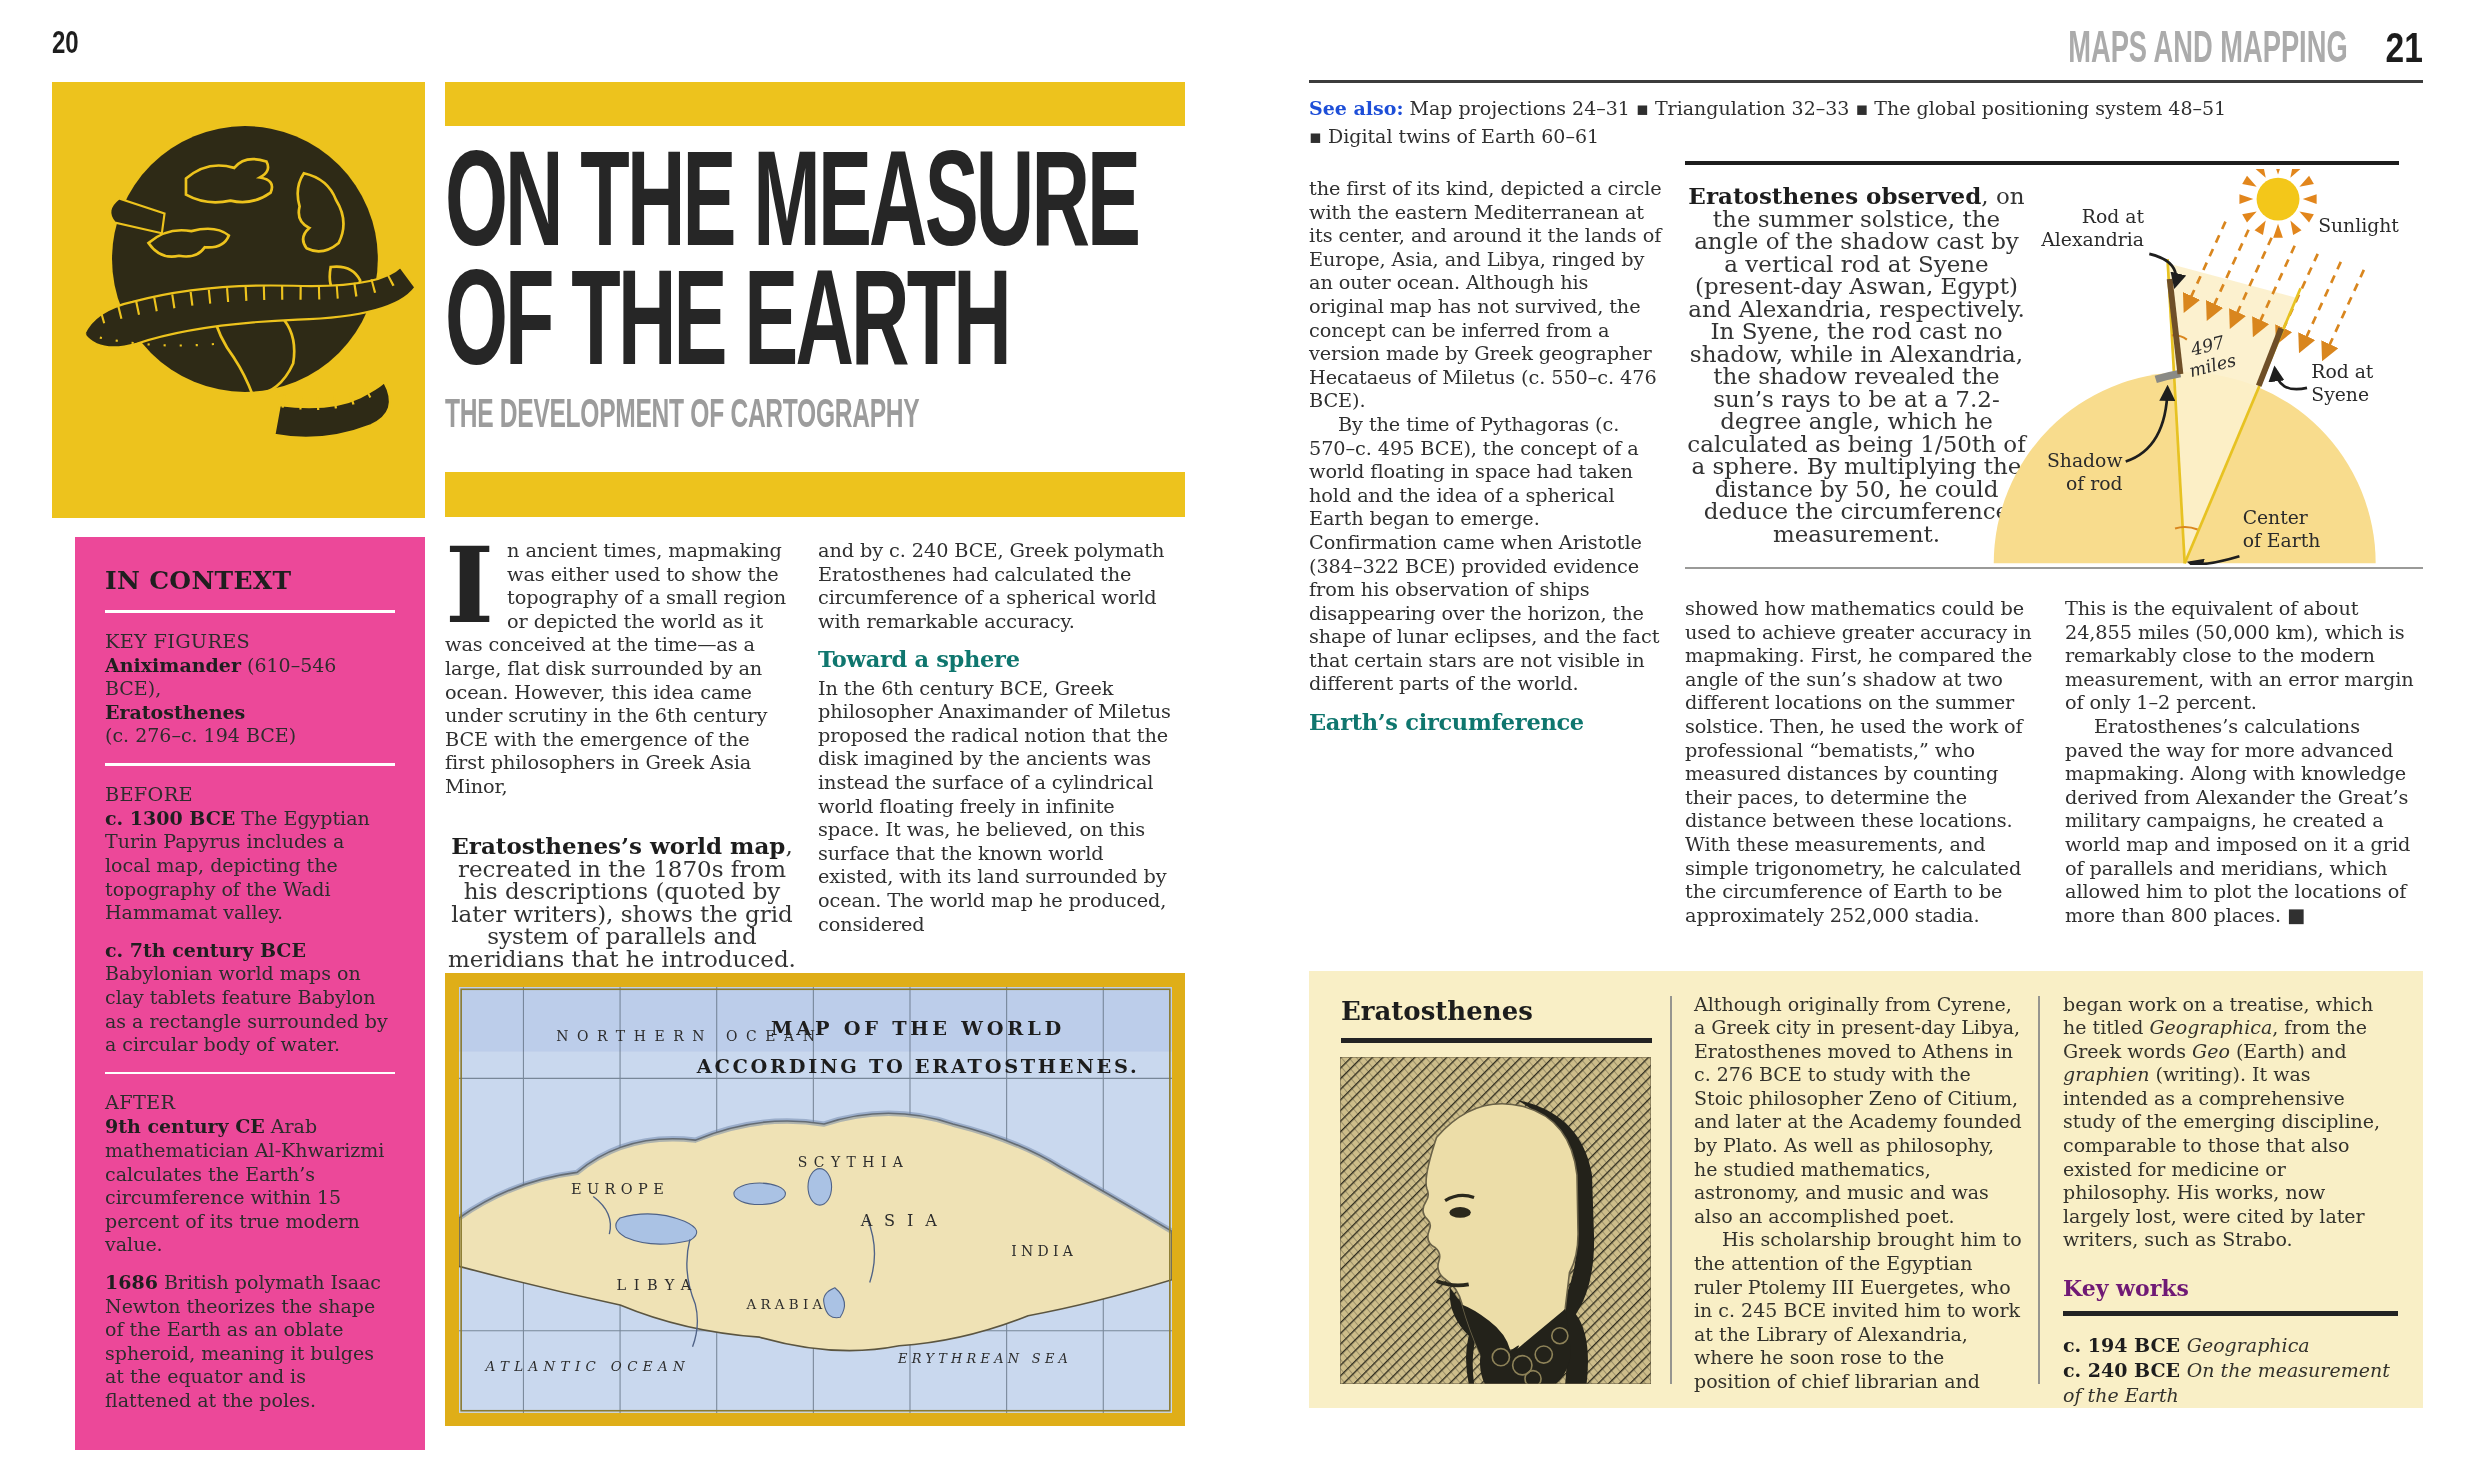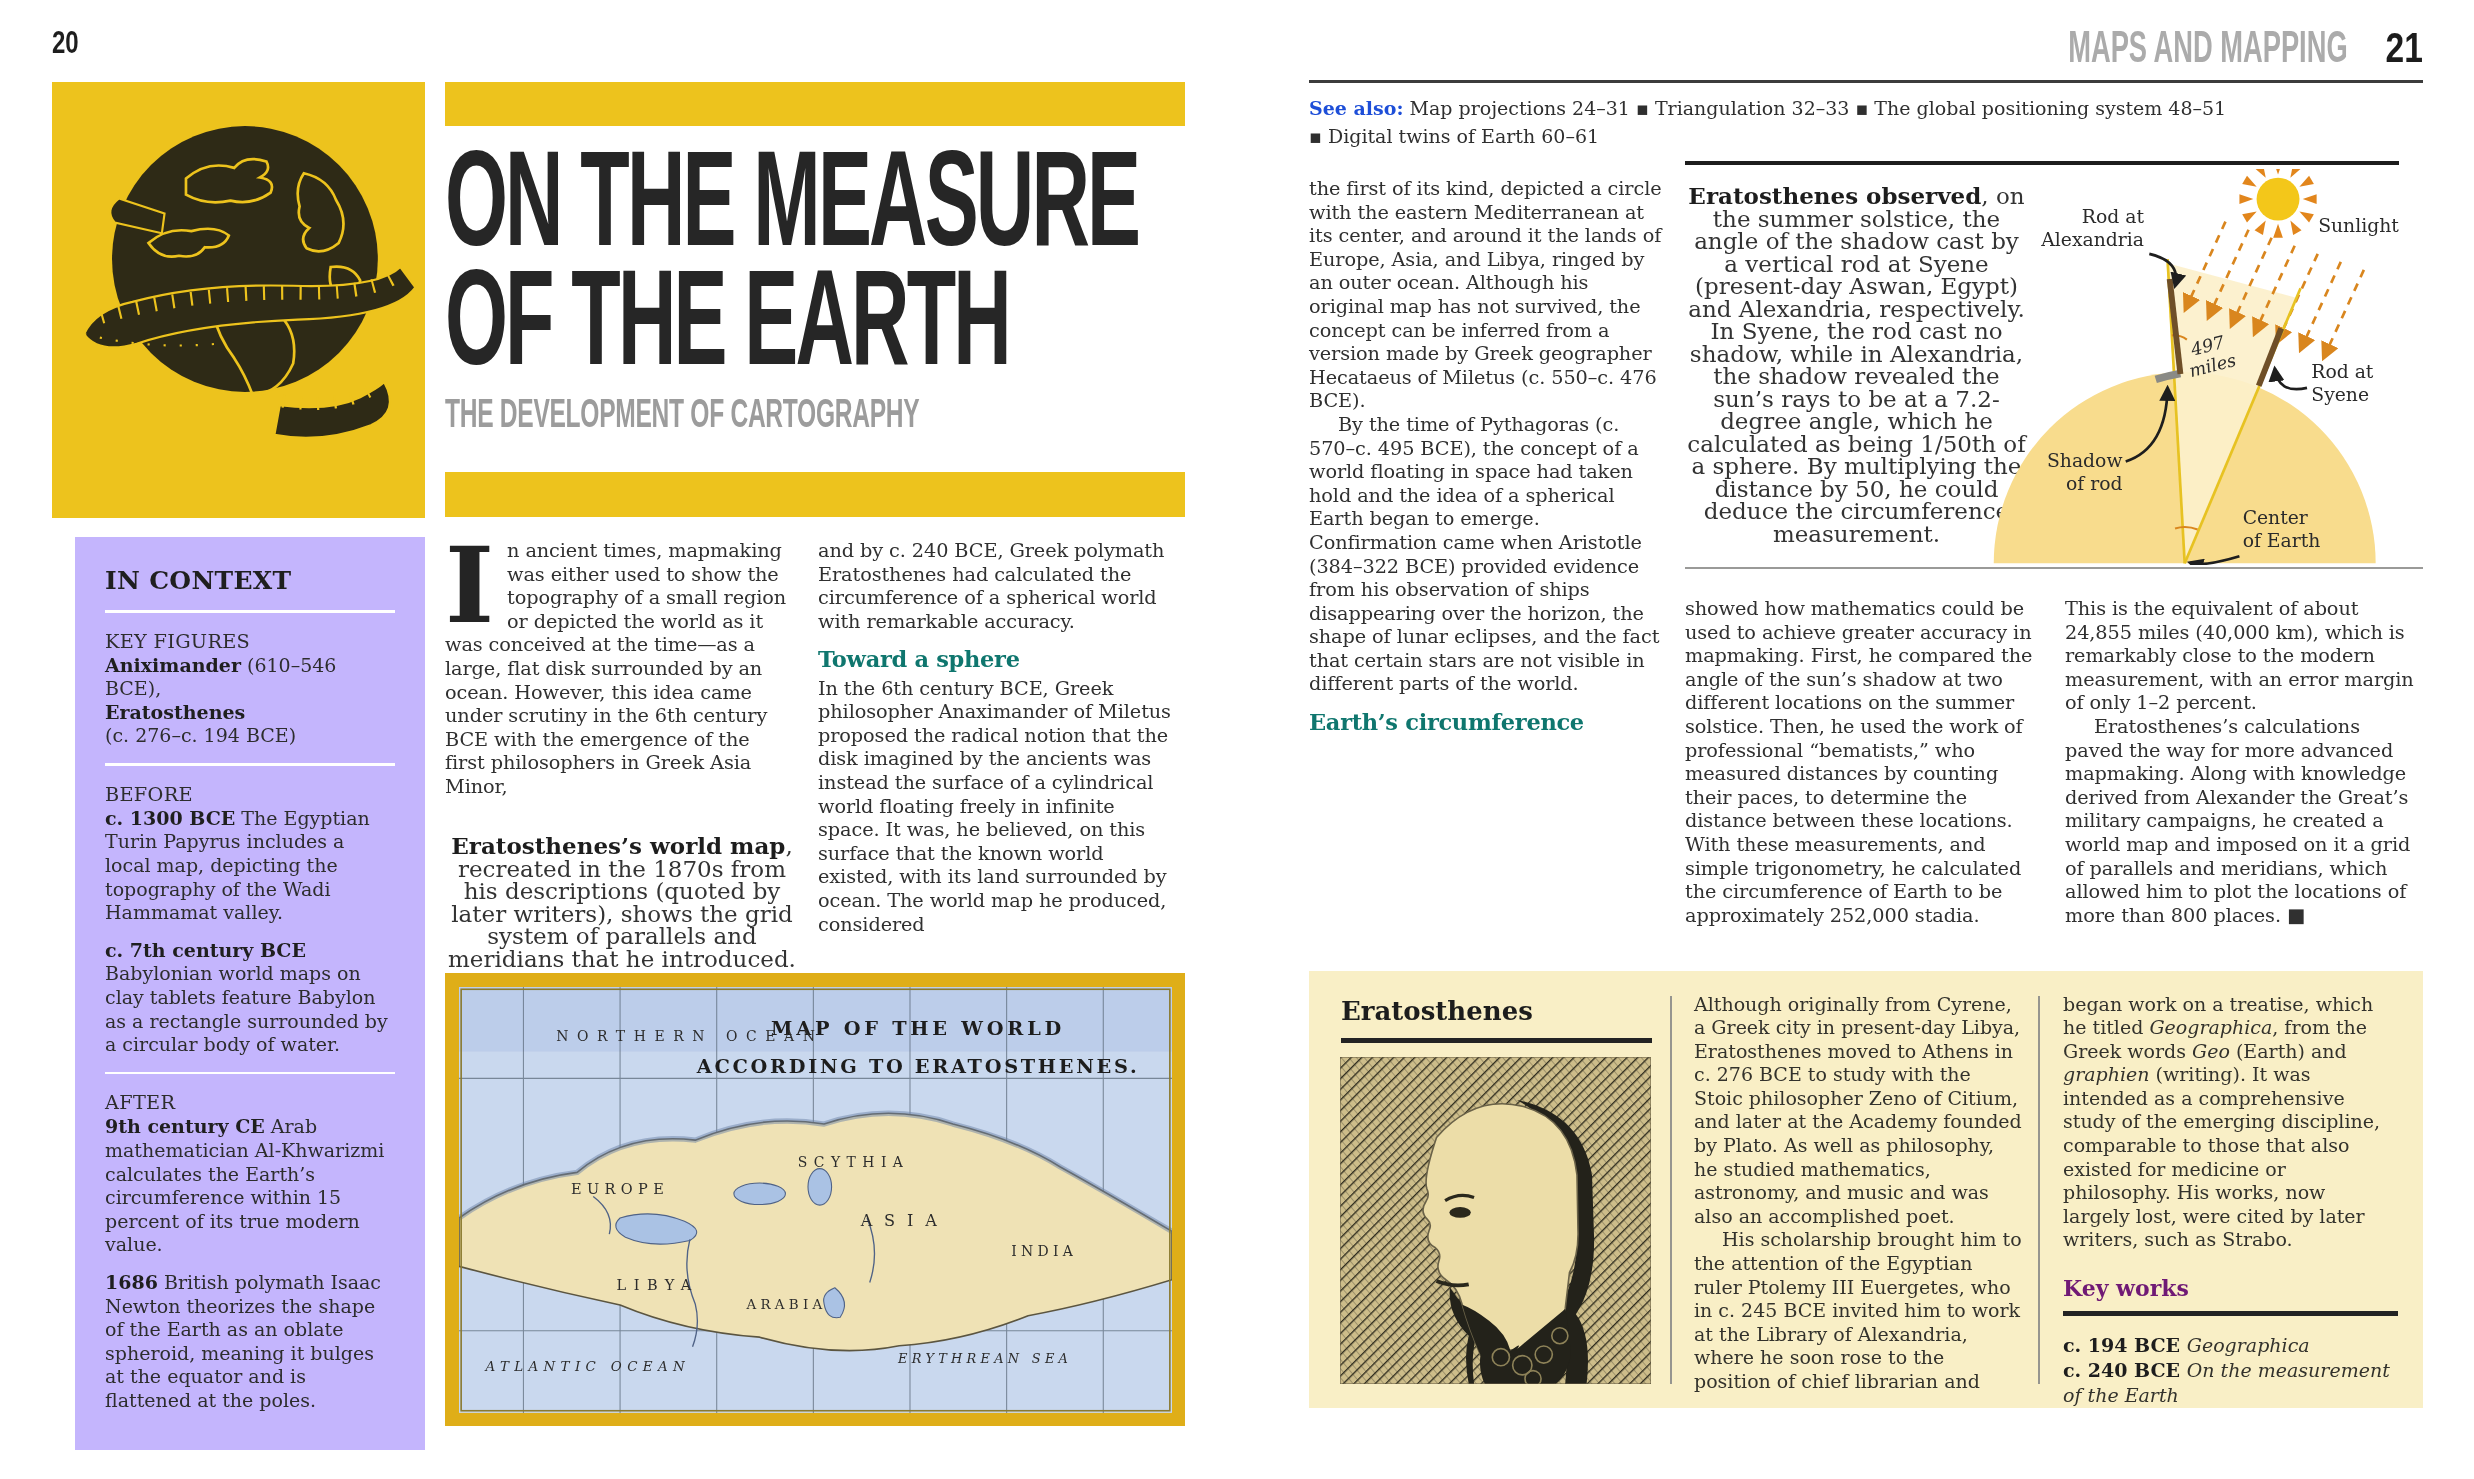--- a/index.html
+++ b/index.html
@@ -18,21 +18,21 @@
   .pagenum-l { font-size:32px; transform:scaleX(.75); transform-origin:left top; color:#1e1e1e; }
   .title-line { font-size:135px; line-height:109px; letter-spacing:-4.8px; transform:scaleX(.60); transform-origin:left top; color:#262626; }
   .subtitle { font-size:41px; letter-spacing:-0.5px; transform:scaleX(.60); transform-origin:left top; color:#9c9c9c; }
   .sect-head { font-size:44px; transform:scaleX(.62); transform-origin:right top; color:#ababab; }
   .pagenum-r { font-size:43px; transform:scaleX(.78); transform-origin:right top; color:#1c1c1c; }
 
   
   .yellow { background:#edc31d; }
 
   
-  .sidebar { background:#c4b5fd; padding:29px 30px 32px 30px; box-sizing:border-box; }
+  .sidebar { background:#ec4899; padding:29px 30px 32px 30px; box-sizing:border-box; }
   .ic-head { font-size:25px; font-weight:bold; letter-spacing:0.3px; color:#1f1f1f; }
   .ic-rule { height:2.7px; background:#ffffff; margin:15px 0 16px 0; }
   .ic-label { font-size:19.3px; line-height:25px; color:#2d2d2d; letter-spacing:0.3px; }
   .ic-text { font-size:19px; line-height:23.6px; color:#2d2d2d; }
   .ic-item { margin-top:14px; }
   .ic-text b, .ic-item b { color:#1f1f1f; }
 
   
   .caption { font-size:23px; line-height:22.5px; color:#333;text-align:center; }
   .caption b { color:#1d1d1d; }
@@ -289,21 +289,21 @@
       <text x="540" y="704" class="diagram-label">of Earth</text>
       <path d="M534,722 Q468,742 442,734" fill="none" stroke="#1e1e1e" stroke-width="5" marker-end="url(#ahb)"></path>
     </svg>
   </div>
   <div class="abs rule-gray" style="left:1685px; top:567px; width:738px;"></div>
 
   <div class="abs body-col" style="left:1685px; top:597px; width:355px;">
     <p>showed how mathematics could be used to achieve greater accuracy in mapmaking. First, he compared the angle of the sun’s shadow at two different locations on the summer solstice. Then, he used the work of professional “bematists,” who measured distances by counting their paces, to determine the distance between these locations. With these measurements, and simple trigonometry, he calculated the circumference of Earth to be approximately 252,000 stadia.</p>
   </div>
   <div class="abs body-col" style="left:2065px; top:597px; width:358px;">
-    <p>This is the equivalent of about 24,855 miles (40,000 km), which is remarkably close to the modern measurement, with an error margin of only 1–2 percent.</p>
+    <p>This is the equivalent of about 24,855 miles (50,000 km), which is remarkably close to the modern measurement, with an error margin of only 1–2 percent.</p>
     <p>Eratosthenes’s calculations paved the way for more advanced mapmaking. Along with knowledge derived from Alexander the Great’s military campaigns, he created a world map and imposed on it a grid of parallels and meridians, which allowed him to plot the locations of more than 800 places. ■</p>
   </div>
 
   <div class="abs bio" style="left:1309px; top:971px; width:1114px; height:437px; overflow:hidden;">
     <div class="abs" style="left:32px; top:25px; width:311px;">
       <div class="bio-head">Eratosthenes</div>
       <div class="bio-rule"></div>
     </div>
 
     <div class="abs" style="left:31px; top:86px; width:311px; height:327px;">

